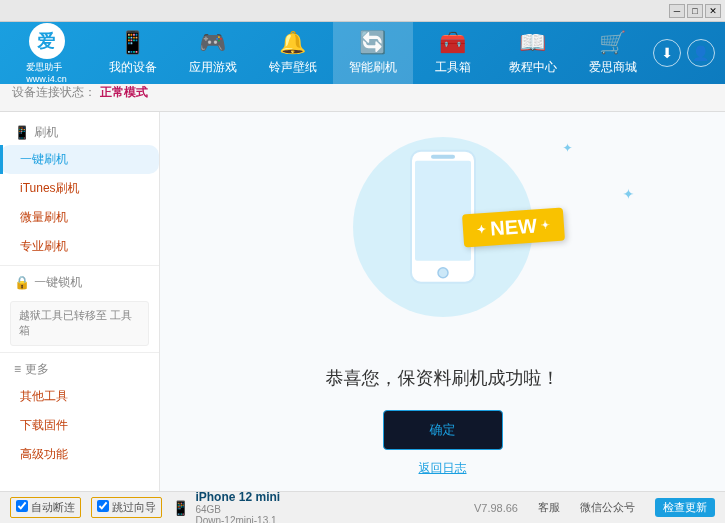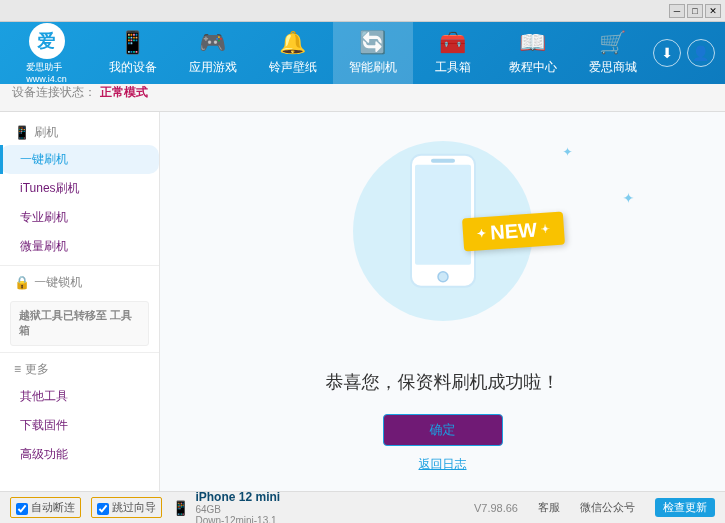--- a/index.html
+++ b/index.html
@@ -124,21 +124,21 @@
       color: #888;
       padding: 4px 14px;
       display: flex;
       align-items: center;
       gap: 4px;
     }
     .sidebar-section-icon { font-size: 13px; color: #1a9fe0; }
     .sidebar-item {
       padding: 6px 14px 6px 20px;
       font-size: 12px;
-      color: #701a75;
+      color: #c2410c;
       cursor: pointer;
       position: relative;
     }
     .sidebar-item.active {
       color: #1a9fe0;
       background: #e8f4fd;
       border-radius: 10px;
     }
     .sidebar-item.active::before {
       content: '';
@@ -154,21 +154,20 @@
     }
     .sidebar-warning {
       margin: 6px 10px;
       padding: 6px 8px;
       background: #f9f9f9;
       border: 1px solid #eee;
       border-radius: 3px;
       font-size: 11px;
       color: #888;
       line-height: 1.4;
-      font-weight: bold;
     }
     .sidebar-more-title {
       font-size: 12px;
       color: #888;
       padding: 4px 14px;
       display: flex;
       align-items: center;
       gap: 4px;
     }
 
@@ -210,22 +209,22 @@
     }
 
     .success-message {
       font-size: 18px;
       color: #333;
       margin-bottom: 20px;
     }
 
     .confirm-btn {
       width: 120px;
-      height: 32px;
-      background: #701a75;
+      height: 40px;
+      background: #0f172a;
       border: 1px solid #1a9fe0;
       color: #1a9fe0;
       border-radius: 4px;
       font-size: 13px;
       cursor: pointer;
       margin-bottom: 10px;
       display: flex;
       align-items: center;
       justify-content: center;
     }
@@ -249,21 +248,21 @@
       color: #666;
     }
     .bottom-left {
       display: flex;
       align-items: center;
       gap: 10px;
       flex: 1;
     }
     .checkbox-item {
       display: flex;
-      align-items: flex-end;
+      align-items: flex-start;
       gap: 3px;
       font-size: 11px;
       color: #555;
       border: 1px solid #e0a000;
       padding: 2px 5px;
       border-radius: 2px;
       cursor: pointer;
     }
     .checkbox-item input { width: 12px; height: 12px; }
 
@@ -360,24 +359,24 @@
       <span class="sidebar-section-icon">📱</span>
       <span>刷机</span>
     </div>
     <div class="sidebar-item active">
       <span>一键刷机</span>
     </div>
     <div class="sidebar-item">
       <span>iTunes刷机</span>
     </div>
     <div class="sidebar-item">
+      <span>微量刷机</span>
+    </div>
+    <div class="sidebar-item">
       <span>专业刷机</span>
-    </div>
-    <div class="sidebar-item">
-      <span>微量刷机</span>
     </div>
 
     <div class="sidebar-divider"></div>
 
     <div class="sidebar-section-title">
       <span class="sidebar-section-icon">🔒</span>
       <span>一键锁机</span>
     </div>
     <div class="sidebar-warning">
       <span>越狱工具已转移至

